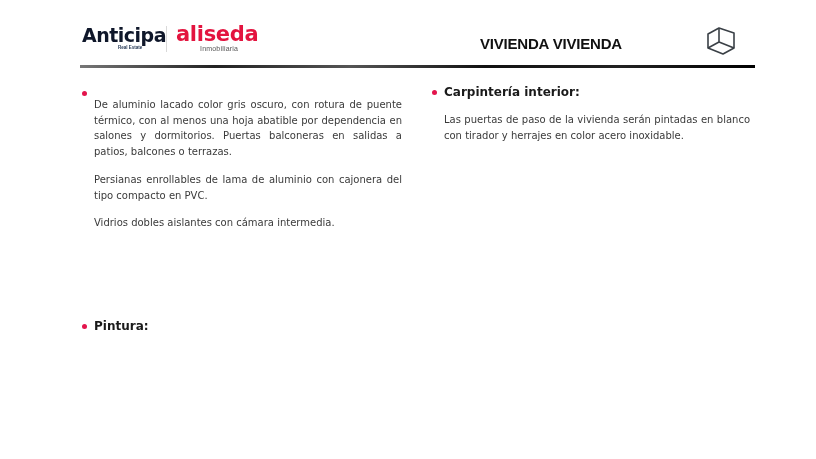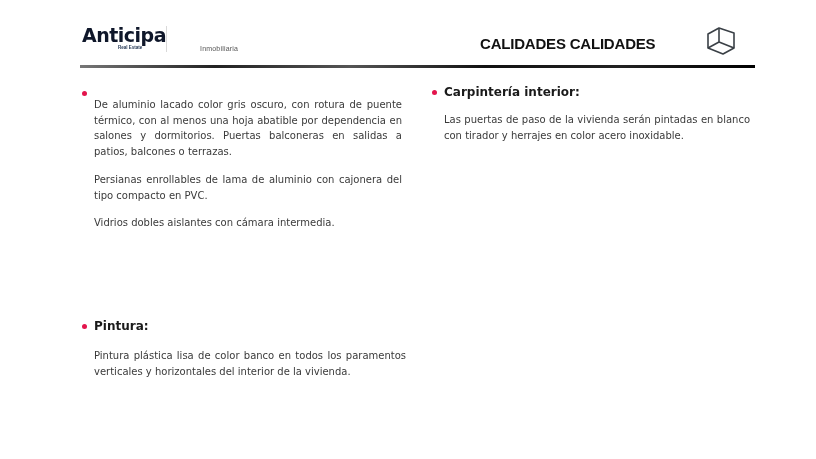--- a/index.html
+++ b/index.html
@@ -152,24 +152,25 @@
   </style>
 </head>
 <body>
 
 <div class="logo-anticipa">
   <span class="word">Anticipa</span>
   <span class="sub">Real Estate</span>
 </div>
 <div class="logo-sep"></div>
 <div class="logo-aliseda">
+  <span class="word">aliseda</span>
   <span class="sub">Inmobiliaria</span>
 </div>
 
-<div class="page-title">CALIDADES CALIDADES</div>
+<div class="page-title">VIVIENDA VIVIENDA</div>
 
 <svg class="cube-icon" viewBox="0 0 32 32" fill="none" stroke="#3a4046" stroke-width="1.6" stroke-linejoin="round">
   <polygon points="3,9 14,3 29,8 29,23 18,29 3,23"></polygon>
   <line x1="14" y1="3" x2="14" y2="17"></line>
   <line x1="14" y1="17" x2="3" y2="23"></line>
   <line x1="14" y1="17" x2="29" y2="23"></line>
 </svg>
 
 <div class="header-rule"></div>
 
@@ -180,21 +181,20 @@
   <p class="para p2 last-line-left">De aluminio lacado color gris oscuro, con rotura de  puente térmico, con al menos una hoja abatible por  dependencia en salones y dormitorios. Puertas  balconeras en salidas a patios, balcones o terrazas.</p>
   <p class="para p3 last-line-left">Persianas enrollables de lama de aluminio con  cajonera del tipo compacto en PVC.</p>
   <p class="para p4 last-line-left">Vidrios dobles aislantes con cámara intermedia.</p>
 </div>
 
 <div class="section sec-2">
   <div class="section-heading">
     <span class="bullet"></span>
     <span>Pintura:</span>
   </div>
-  <p class="para last-line-left">Pintura plástica lisa de color banco en todos los paramentos verticales y horizontales del interior de la vivienda.</p>
 </div>
 
 <div class="section sec-3">
   <div class="section-heading">
     <span class="bullet"></span>
     <span>Carpintería interior:</span>
   </div>
   <p class="para p2 last-line-left">Las puertas de paso de la vivienda serán pintadas en blanco con tirador y herrajes en color acero inoxidable.</p>
 </div>
 

